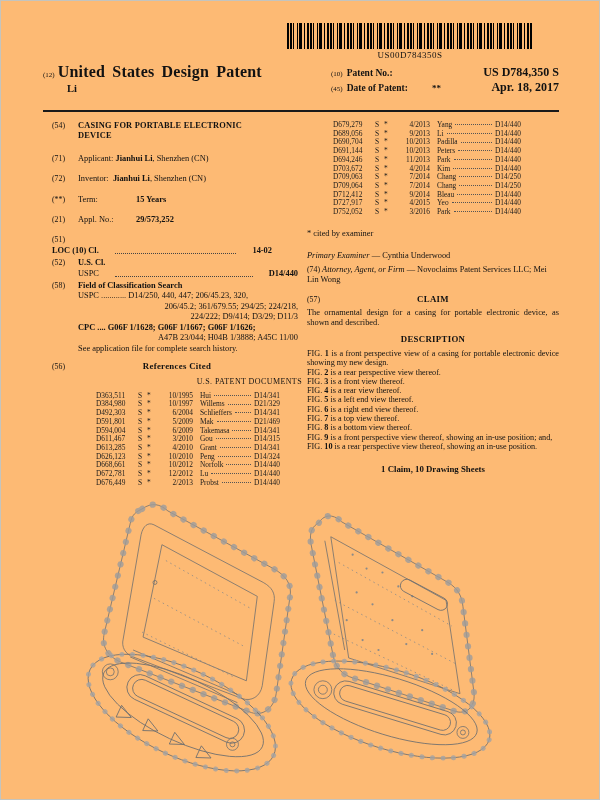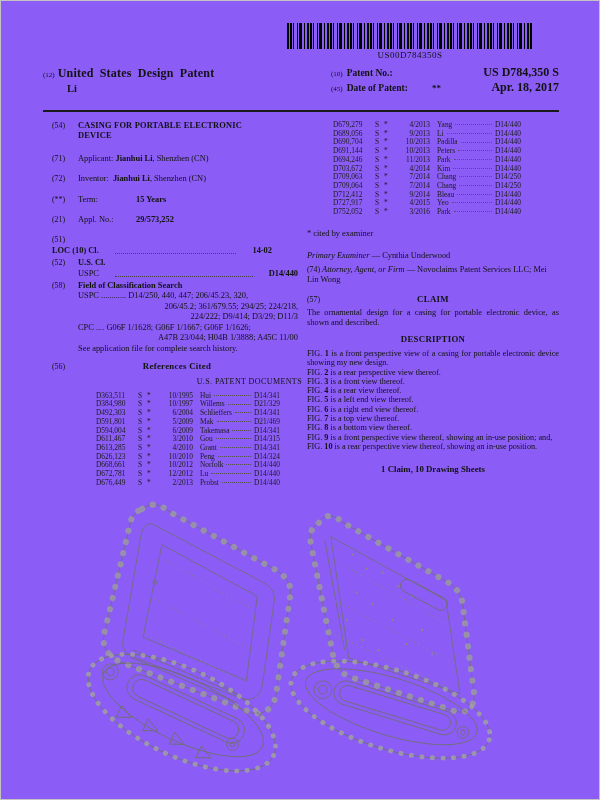--- a/index.html
+++ b/index.html
@@ -1,31 +1,31 @@
 <!DOCTYPE html>
 <html><head>
 <meta charset="utf-8">
 <style>
   html,body{margin:0;padding:0;}
   body{width:600px;height:800px;background:#d8d8d4;}
-  .page{position:relative;width:598px;height:798px;border:1px solid #c4c4be;background:#8b5cf6;
+  .page{position:relative;width:598px;height:798px;border:1px solid #c4c4be;background:#fdba74;
         font-family:"Liberation Serif","DejaVu Serif",serif;color:#121212;overflow:hidden;}
 
   
   .barcode-wrap{position:absolute;left:286px;top:22px;width:246px;text-align:center;}
   .bars{height:26px;width:100%;
     background:repeating-linear-gradient(90deg,#000 0 2px,transparent 2px 3px,#000 3px 5px,
       transparent 5px 6px,#000 6px 7px,transparent 7px 10px,#000 10px 11px,transparent 11px 12px,
       #000 12px 15px,transparent 15px 17px,#000 17px 18px,transparent 18px 20px);}
   .barcode-text{font-size:9px;letter-spacing:.5px;margin-top:1px;}
 
   
   .header{position:absolute;left:42px;top:62px;width:516px;display:flex;justify-content:space-between;}
   .h-code{font-size:7px;}
-  .h-title{font-size:12px;font-weight:bold;word-spacing:3px;letter-spacing:.2px;margin-left:3px;margin-top:48px;}
+  .h-title{font-size:16px;font-weight:bold;word-spacing:3px;letter-spacing:.2px;margin-left:3px;margin-top:48px;}
   .h-surname{font-weight:bold;font-size:10.5px;margin:2px 0 0 24px;}
   .h-right{width:228px;padding-top:3px;}
   .h-row{display:flex;align-items:baseline;line-height:13px;}
   .h-label{font-weight:bold;font-size:9.5px;margin-left:4px;}
   .h-note{font-weight:bold;font-size:9px;margin-left:24px;}
   .h-value{font-weight:bold;font-size:12px;margin-left:auto;white-space:nowrap;}
   .rule{position:absolute;left:42px;top:109px;width:516px;height:2px;background:#1a1a1a;}
 
   
   .col-left{position:absolute;left:51px;top:120px;width:250px;font-size:8.4px;line-height:10.4px;}
@@ -140,21 +140,21 @@
             <span class="leader"></span>
             <b>D14/440</b>
           </span></span>
     </div>
 
     <div class="field" style="margin-bottom:7px;">
       <span class="f-code">(58)</span><span class="f-body"><b>Field of Classification Search</b>
         <span style="display:block;">USPC ............ D14/250, 440, 447; 206/45.23, 320,</span>
         <span style="display:block;" class="cont-right">206/45.2; 361/679.55; 294/25; 224/218,</span>
         <span style="display:block;" class="cont-right">224/222; D9/414; D3/29; D11/3</span>
-        <span style="display:block;">CPC .... G06F 1/1628; G06F 1/1667; G06F 1/1626;</span>
+        <span style="display:block;font-weight:bold;">CPC .... G06F 1/1628; G06F 1/1667; G06F 1/1626;</span>
         <span style="display:block;" class="cont-right" style2="">A47B 23/044; H04B 1/3888; A45C 11/00</span>
         <span style="display:block;">See application file for complete search history.</span></span>
     </div>
 
     <div class="sec-heading">
       <span class="sec-code">(56)</span>
       <b class="sec-title">References Cited</b>
     </div>
     <div class="docs-heading">U.S. PATENT DOCUMENTS</div>
 

